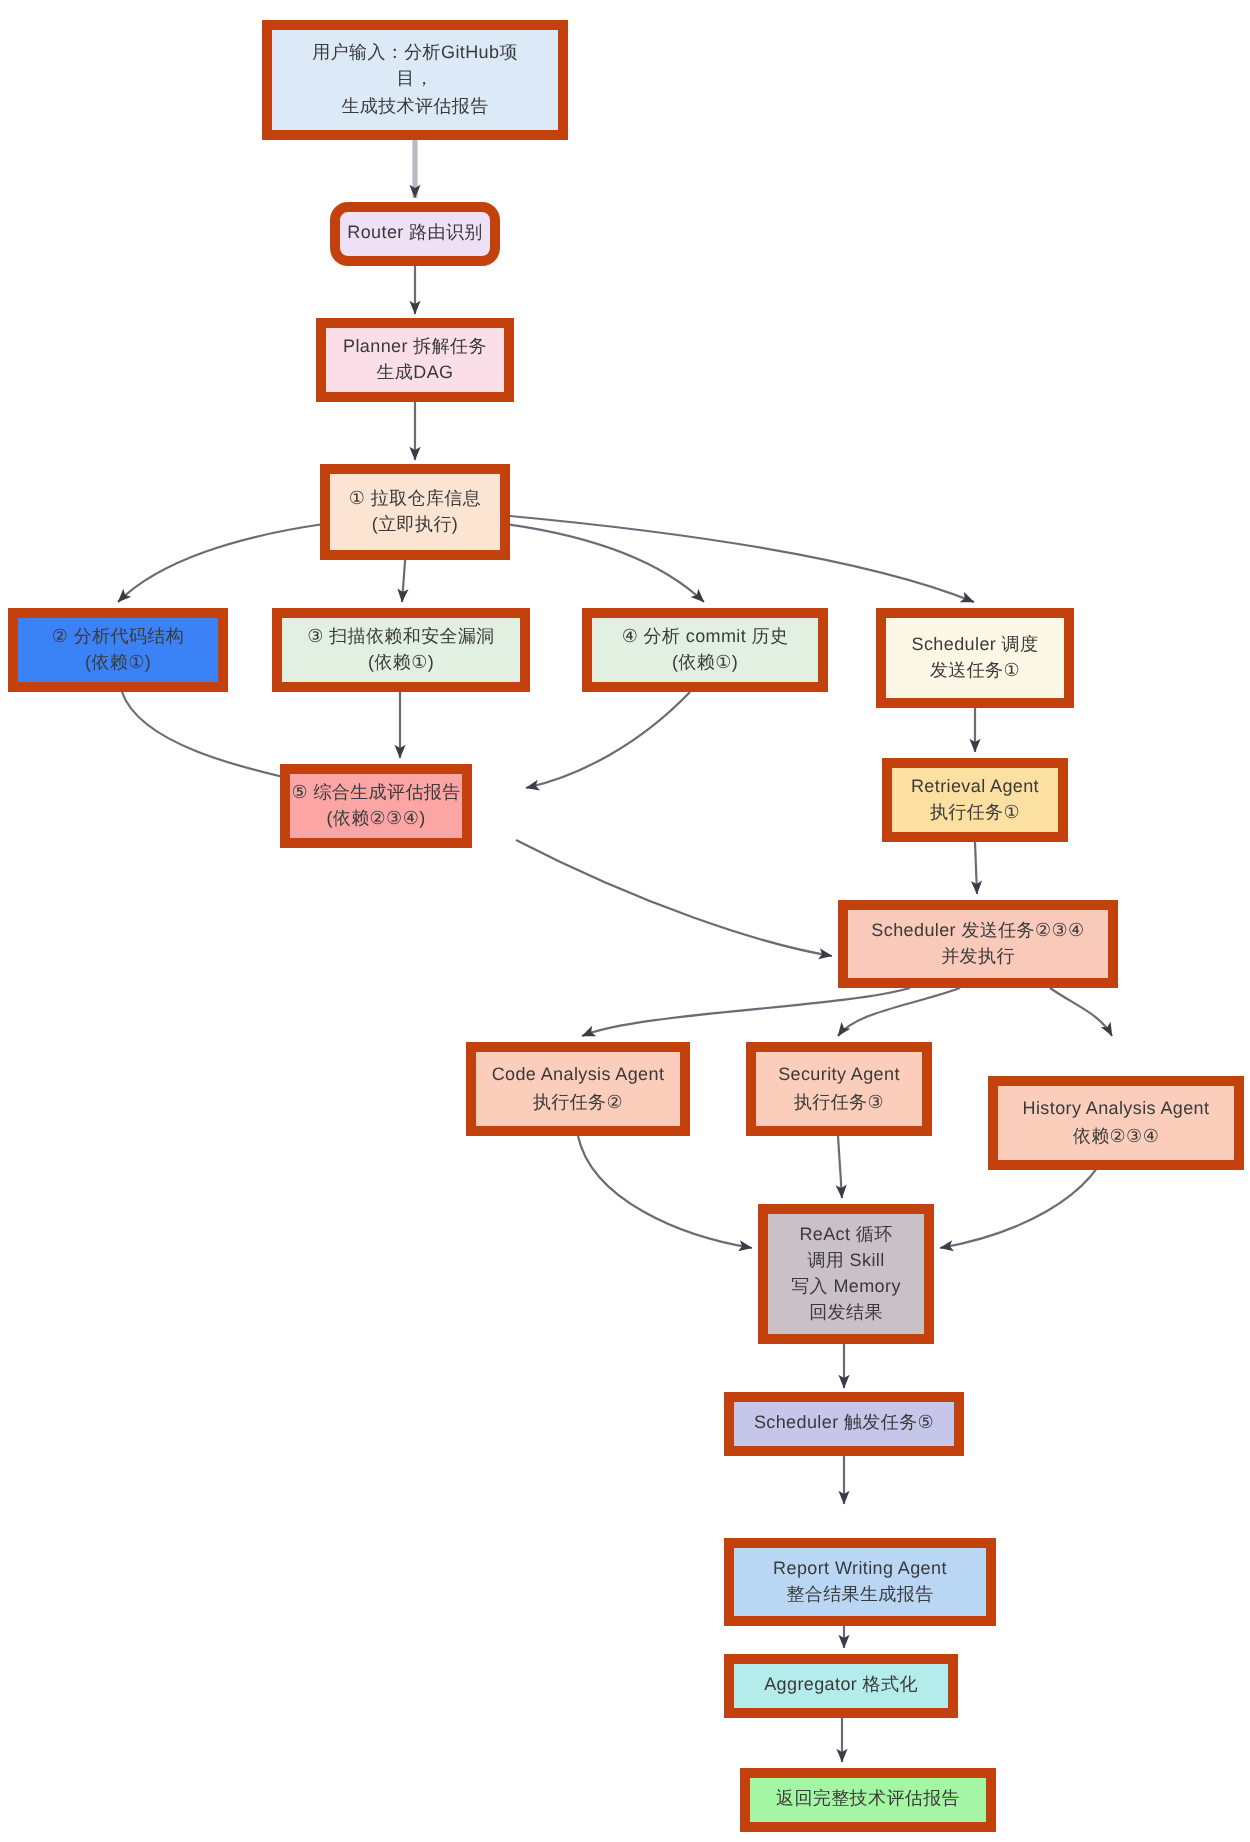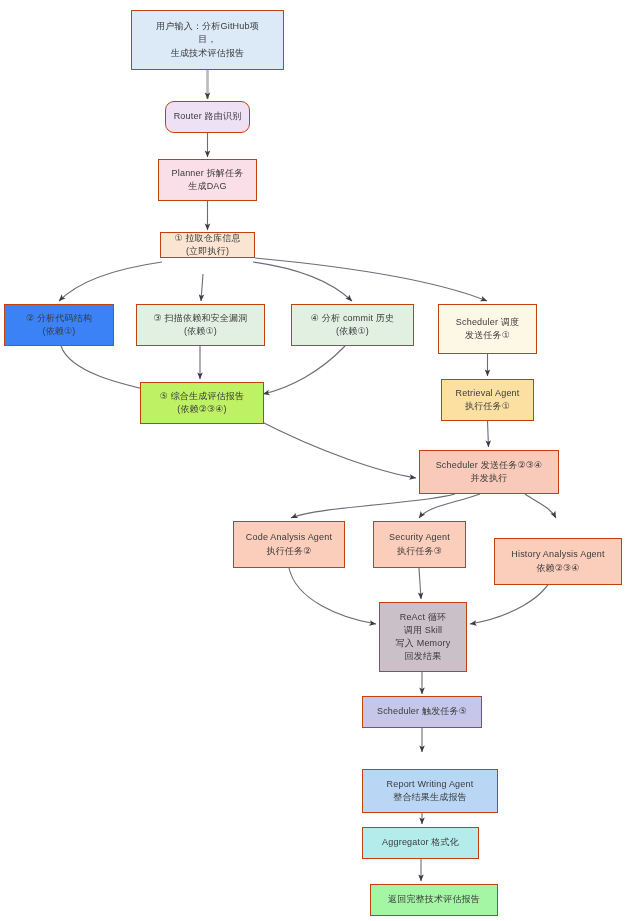--- a/index.html
+++ b/index.html
@@ -21,21 +21,21 @@
     position: absolute;
     left: 0;
     top: 0;
     width: 625px;
     height: 921px;
     pointer-events: none;
   }
   .node {
     position: absolute;
     box-sizing: border-box;
-    border: 1px solid #c2410c;
+    border: 5px solid #c2410c;
     display: flex;
     flex-direction: column;
     align-items: center;
     justify-content: center;
     text-align: center;
     color: #3a3a3a;
     font-size: 9px;
     line-height: 1.45;
     letter-spacing: 0.2px;
     padding: 2px 4px;
@@ -93,21 +93,21 @@
 
   <div class="node rounded" style="left: 165px; top: 101px; width: 85px; height: 32px; background: rgb(238, 224, 245);">
     <span class="ln">Router 路由识别</span>
   </div>
 
   <div class="node" style="left: 158px; top: 159px; width: 99px; height: 42px; background: rgb(250, 222, 232);">
     <span class="ln">Planner 拆解任务</span>
     <span class="ln">生成DAG</span>
   </div>
 
-  <div class="node" style="left: 160px; top: 232px; width: 95px; height: 26px; background: rgb(251, 229, 210);">
+  <div class="node" style="left: 160px; top: 232px; width: 95px; height: 48px; background: rgb(251, 229, 210);">
     <span class="ln">① 拉取仓库信息</span>
     <span class="ln">(立即执行)</span>
   </div>
 
   <div class="node" style="left: 4px; top: 304px; width: 110px; height: 42px; background: #3b82f6;">
     <span class="ln">② 分析代码结构</span>
     <span class="ln">(依赖①)</span>
   </div>
 
   <div class="node" style="left: 136px; top: 304px; width: 129px; height: 42px; background: rgb(226, 240, 226);">
@@ -118,21 +118,21 @@
   <div class="node" style="left: 291px; top: 304px; width: 123px; height: 42px; background: rgb(226, 240, 226);">
     <span class="ln">④ 分析 commit 历史</span>
     <span class="ln">(依赖①)</span>
   </div>
 
   <div class="node" style="left: 438px; top: 304px; width: 99px; height: 50px; background: rgb(253, 247, 230);">
     <span class="ln">Scheduler 调度</span>
     <span class="ln">发送任务①</span>
   </div>
 
-  <div class="node" style="left: 140px; top: 382px; width: 124px; height: 42px; background: #bef264;">
+  <div class="node" style="left: 140px; top: 382px; width: 96px; height: 42px; background: #fca5a5;">
     <span class="ln">⑤ 综合生成评估报告</span>
     <span class="ln">(依赖②③④)</span>
   </div>
 
   <div class="node" style="left: 441px; top: 379px; width: 93px; height: 42px; background: rgb(251, 224, 162);">
     <span class="ln">Retrieval Agent</span>
     <span class="ln">执行任务①</span>
   </div>
 
   <div class="node" style="left: 419px; top: 450px; width: 140px; height: 44px; background: rgb(249, 201, 185);">

